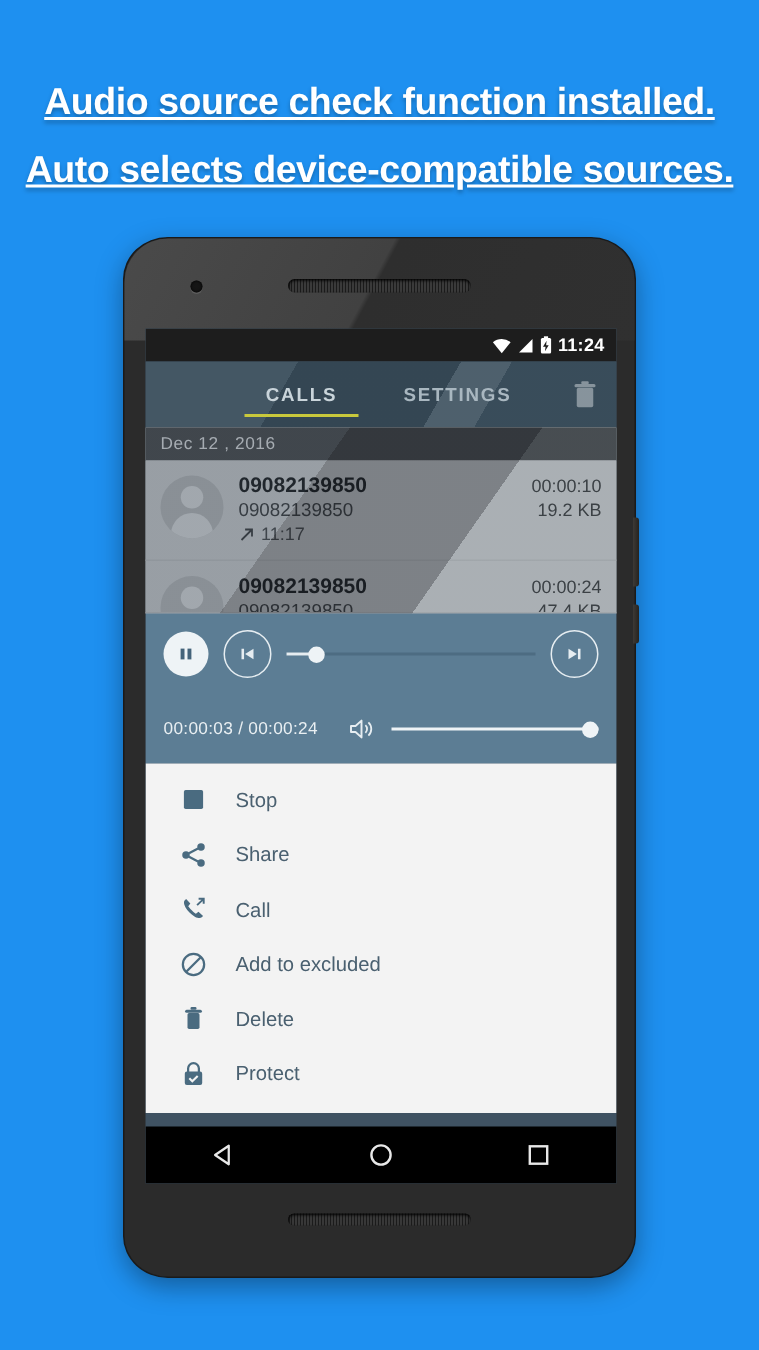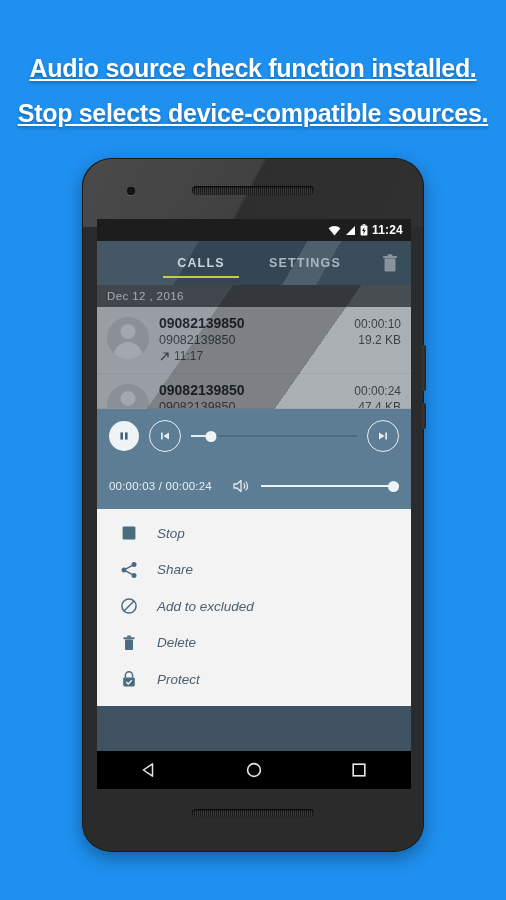--- a/index.html
+++ b/index.html
@@ -156,37 +156,37 @@
   .seek-fill{position:absolute;left:0;width:12%;height:2px;background:#e6edf1;}
   .seek-knob{position:absolute;left:12%;width:11px;height:11px;border-radius:50%;background:#eef3f6;transform:translateX(-50%);}
   .prow2{display:flex;align-items:center;gap:10px;margin-top:22px;height:22px;}
   .ptime{color:#e9eff2;font-size:11.5px;width:112px;flex:0 0 auto;letter-spacing:.2px;}
   .vol{flex:1;position:relative;height:20px;display:flex;align-items:center;}
   .vol-track{position:absolute;left:0;right:0;height:2px;background:#eef3f6;}
   .vol-knob{position:absolute;right:0;width:11px;height:11px;border-radius:50%;background:#eef3f6;}
 
   
   .menu{background:#f3f3f3;padding:6px 0 8px 0;position:relative;z-index:5;}
-  .mitem{display:flex;align-items:center;height:36.5px;padding-left:22px;gap:18px;font-style:italic;}
+  .mitem{display:flex;align-items:center;height:36.5px;padding-left:22px;gap:18px;}
   .mico{width:20px;height:20px;flex:0 0 auto;display:flex;align-items:center;justify-content:center;}
   .mlabel{font-size:13.5px;color:#4a6070;}
 
   
   .navbar{
     position:absolute;left:0;bottom:0;width:100%;height:38px;background:#000;
     display:flex;align-items:center;justify-content:space-around;
   }
   .navbtn{width:26px;height:26px;display:flex;align-items:center;justify-content:center;}
 </style>
 </head>
 <body style="background: rgb(30, 144, 240);">
 
 <div class="headline">
   <div>Audio source check function installed.</div>
-  <div>Stop selects device-compatible sources.</div>
+  <div>Auto selects device-compatible sources.</div>
 </div>
 
 <div class="phone">
   <div class="phone-gloss">
     <div class="cam"></div>
     <div class="earpiece"></div>
   </div>
   <div class="btm-speaker"></div>
   <div class="side-btn"></div>
   <div class="side-btn2"></div>
@@ -316,20 +316,29 @@
           <svg width="18" height="18" viewBox="0 0 18 18">
             <circle cx="14" cy="3.6" r="2.5" fill="#4a6b80"></circle>
             <circle cx="4" cy="9" r="2.5" fill="#4a6b80"></circle>
             <circle cx="14" cy="14.4" r="2.5" fill="#4a6b80"></circle>
             <path d="M6 7.9 L12 4.6 M6 10.1 L12 13.4" stroke="#4a6b80" stroke-width="1.5"></path>
           </svg>
         </span>
         <span class="mlabel">Share</span>
       </div>
 
+      <div class="mitem">
+        <span class="mico">
+          <svg width="18" height="18" viewBox="0 0 18 18">
+            <path d="M3.2 3.2 C2.4 4 2.4 5.6 3.6 7.8 C5 10.3 7.4 12.7 9.9 14.1 C12.1 15.3 13.7 15.3 14.5 14.5 L15.4 13.6 L12.3 10.8 L10.6 12.2 C9.4 11.5 6.2 8.3 5.5 7.1 L6.9 5.4 L4.1 2.3 Z" fill="#4a6b80"></path>
+            <path d="M11.4 6.4 L15.6 2.4 M12.4 2.2 L15.8 2.2 L15.8 5.5" stroke="#4a6b80" stroke-width="1.3" fill="none"></path>
+          </svg>
+        </span>
+        <span class="mlabel">Call</span>
+      </div>
 
       <div class="mitem">
         <span class="mico">
           <svg width="18" height="18" viewBox="0 0 18 18">
             <circle cx="9" cy="9" r="7.1" fill="none" stroke="#4a6b80" stroke-width="1.5"></circle>
             <path d="M4 14 L14 4" stroke="#4a6b80" stroke-width="1.5"></path>
           </svg>
         </span>
         <span class="mlabel">Add to excluded</span>
       </div>

